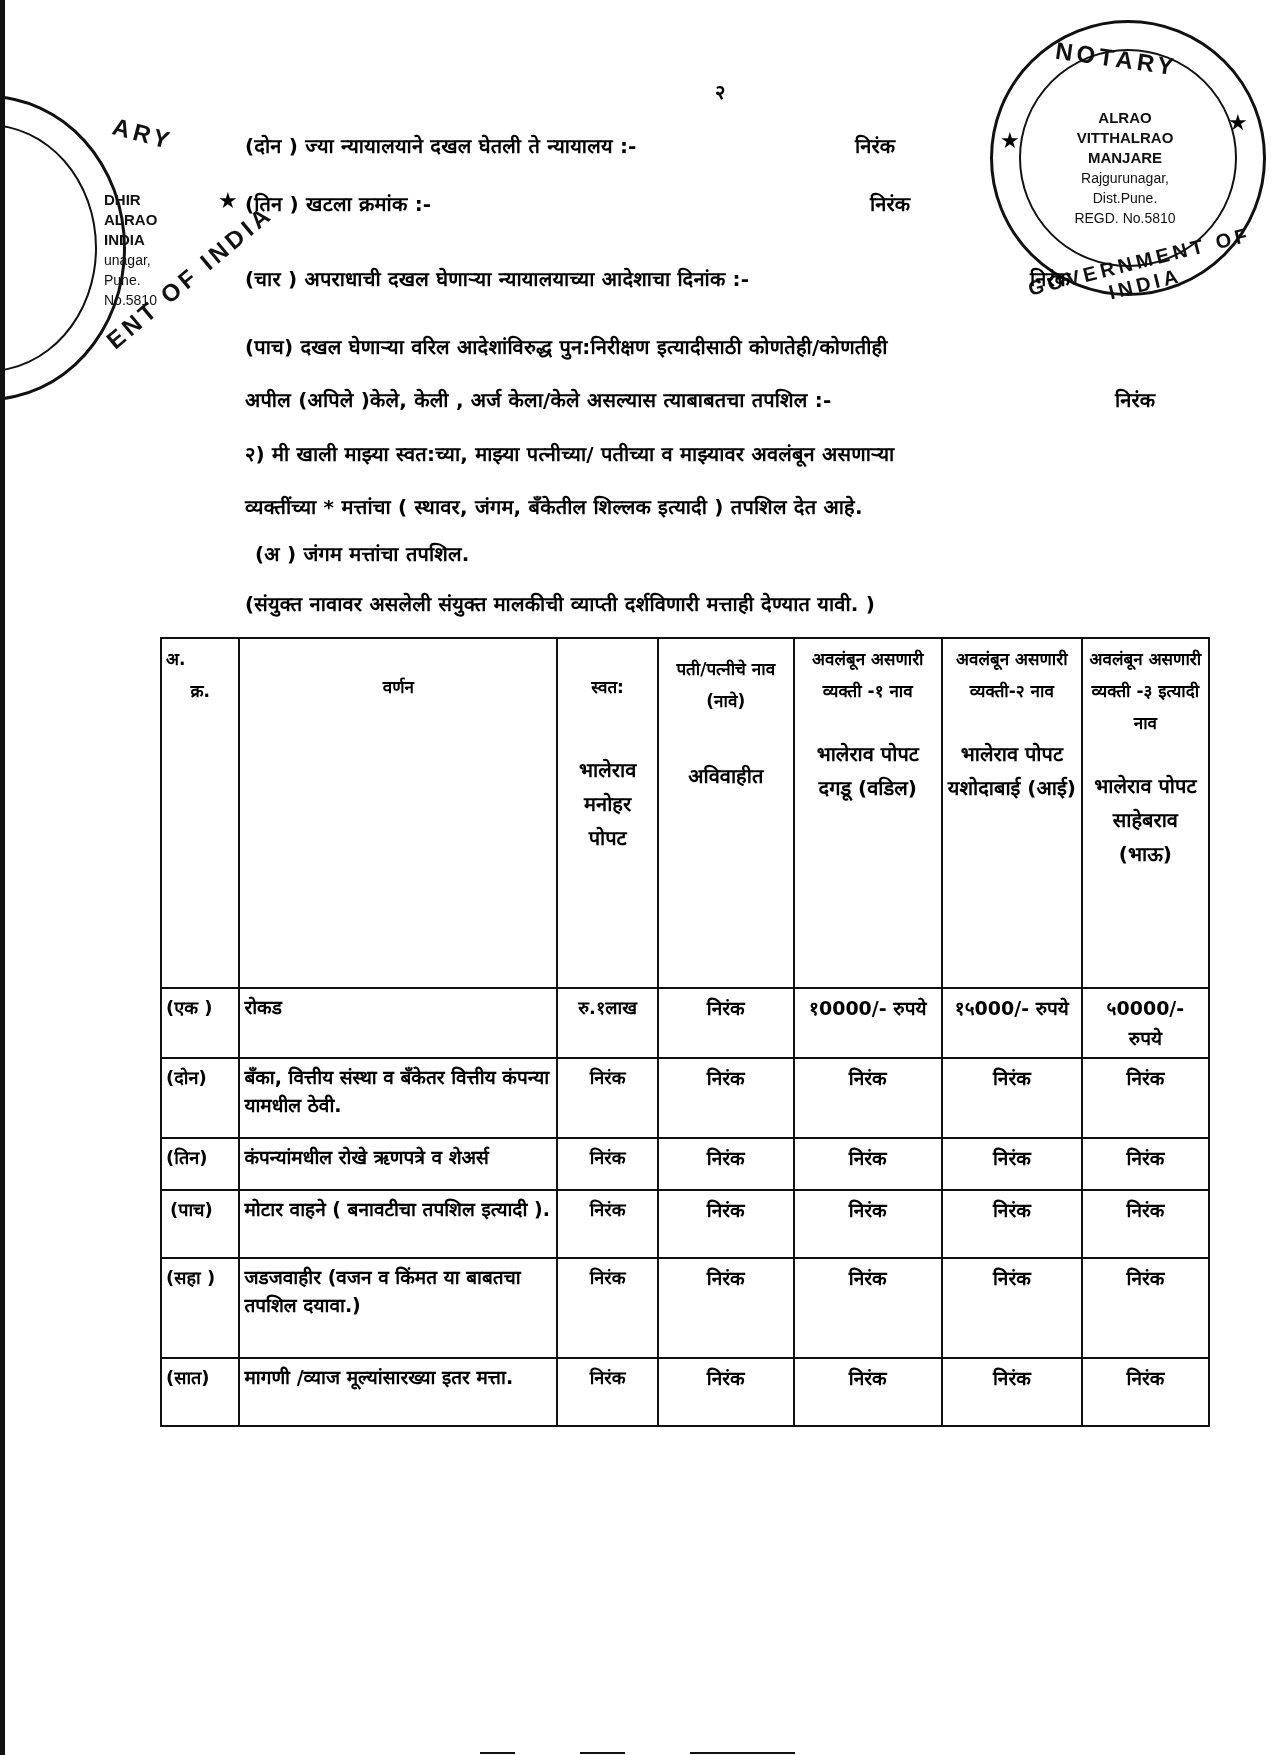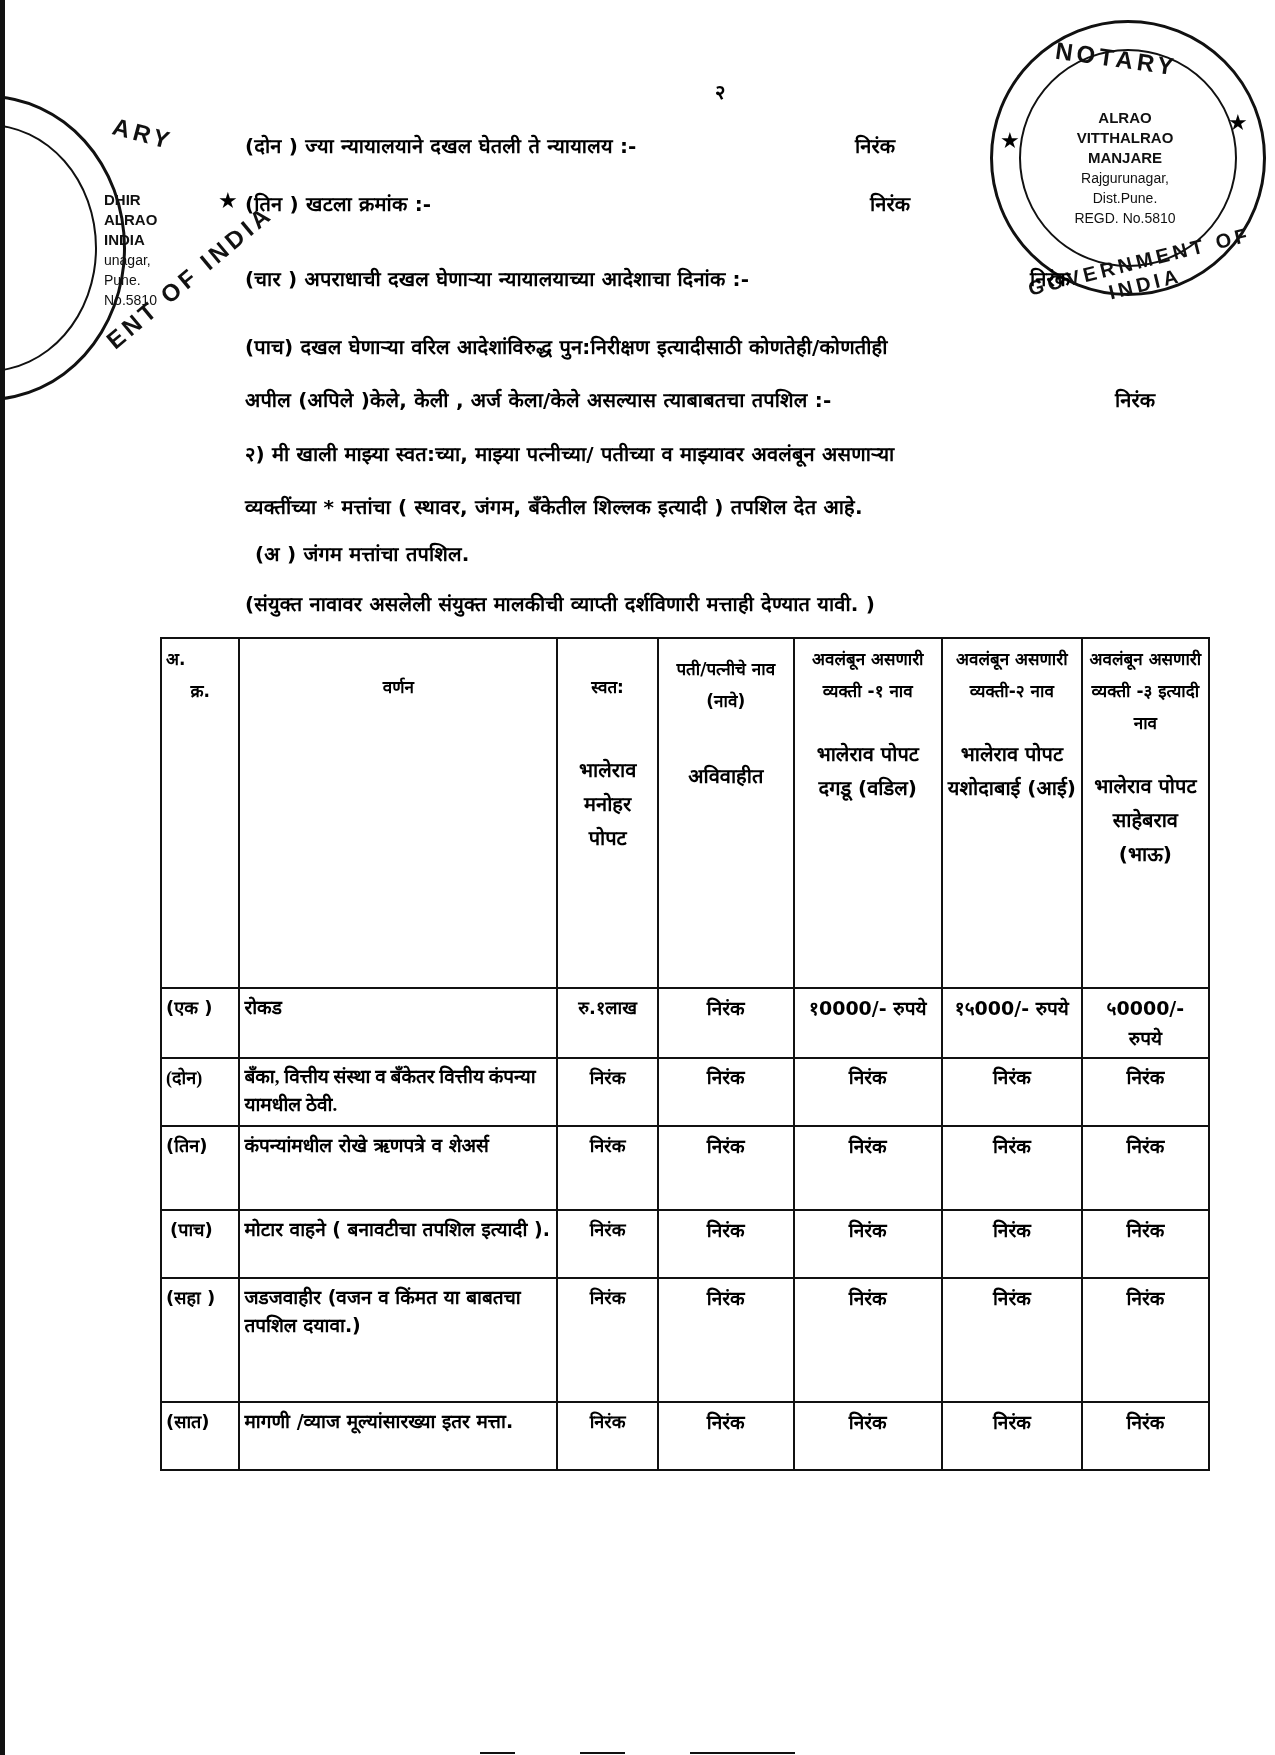--- a/index.html
+++ b/index.html
@@ -147,48 +147,48 @@
     <tbody id="asset-rows">
       <tr style="height: 68px;">
         <td class="l" style="font-size: 18px;">(एक )</td>
         <td class="l" style="line-height: 28px;">रोकड</td>
         <td class="c" style="font-size: 18px;">रु.१लाख</td>
         <td class="c">निरंक</td>
         <td class="c">१0000/- रुपये</td>
         <td class="c">१५000/- रुपये</td>
         <td class="c">५0000/- रुपये</td>
       </tr>
-      <tr style="height: 68px; font-family: Liberation Serif, serif;">
+      <tr style="height: 80px;">
         <td class="l" style="font-size: 18px;">(दोन)</td>
         <td class="l" style="line-height: 28px;">बँका, वित्तीय संस्था व बँकेतर वित्तीय कंपन्या यामधील ठेवी.</td>
         <td class="c" style="font-size: 18px;">निरंक</td>
         <td class="c">निरंक</td>
         <td class="c">निरंक</td>
         <td class="c">निरंक</td>
         <td class="c">निरंक</td>
       </tr>
-      <tr style="height: 84px;">
+      <tr style="height: 52px;">
         <td class="l" style="font-size: 18px;">(तिन)</td>
         <td class="l" style="line-height: 28px;">कंपन्यांमधील रोखे ऋणपत्रे व शेअर्स</td>
         <td class="c" style="font-size: 18px;">निरंक</td>
         <td class="c">निरंक</td>
         <td class="c">निरंक</td>
         <td class="c">निरंक</td>
         <td class="c">निरंक</td>
       </tr>
       <tr style="height: 68px;">
         <td class="l" style="font-size: 18px; padding-left: 8px;">(पाच)</td>
         <td class="l" style="line-height: 28px;">मोटार वाहने ( बनावटीचा तपशिल इत्यादी ).</td>
         <td class="c" style="font-size: 18px;">निरंक</td>
         <td class="c">निरंक</td>
         <td class="c">निरंक</td>
         <td class="c">निरंक</td>
         <td class="c">निरंक</td>
       </tr>
-      <tr style="height: 124px;">
+      <tr style="height: 100px;">
         <td class="l" style="font-size: 18px;">(सहा )</td>
         <td class="l" style="line-height: 28px;">जडजवाहीर (वजन व किंमत या बाबतचा तपशिल दयावा.)</td>
         <td class="c" style="font-size: 18px;">निरंक</td>
         <td class="c">निरंक</td>
         <td class="c">निरंक</td>
         <td class="c">निरंक</td>
         <td class="c">निरंक</td>
       </tr>
       <tr style="height: 68px;">
         <td class="l" style="font-size: 18px;">(सात)</td>

